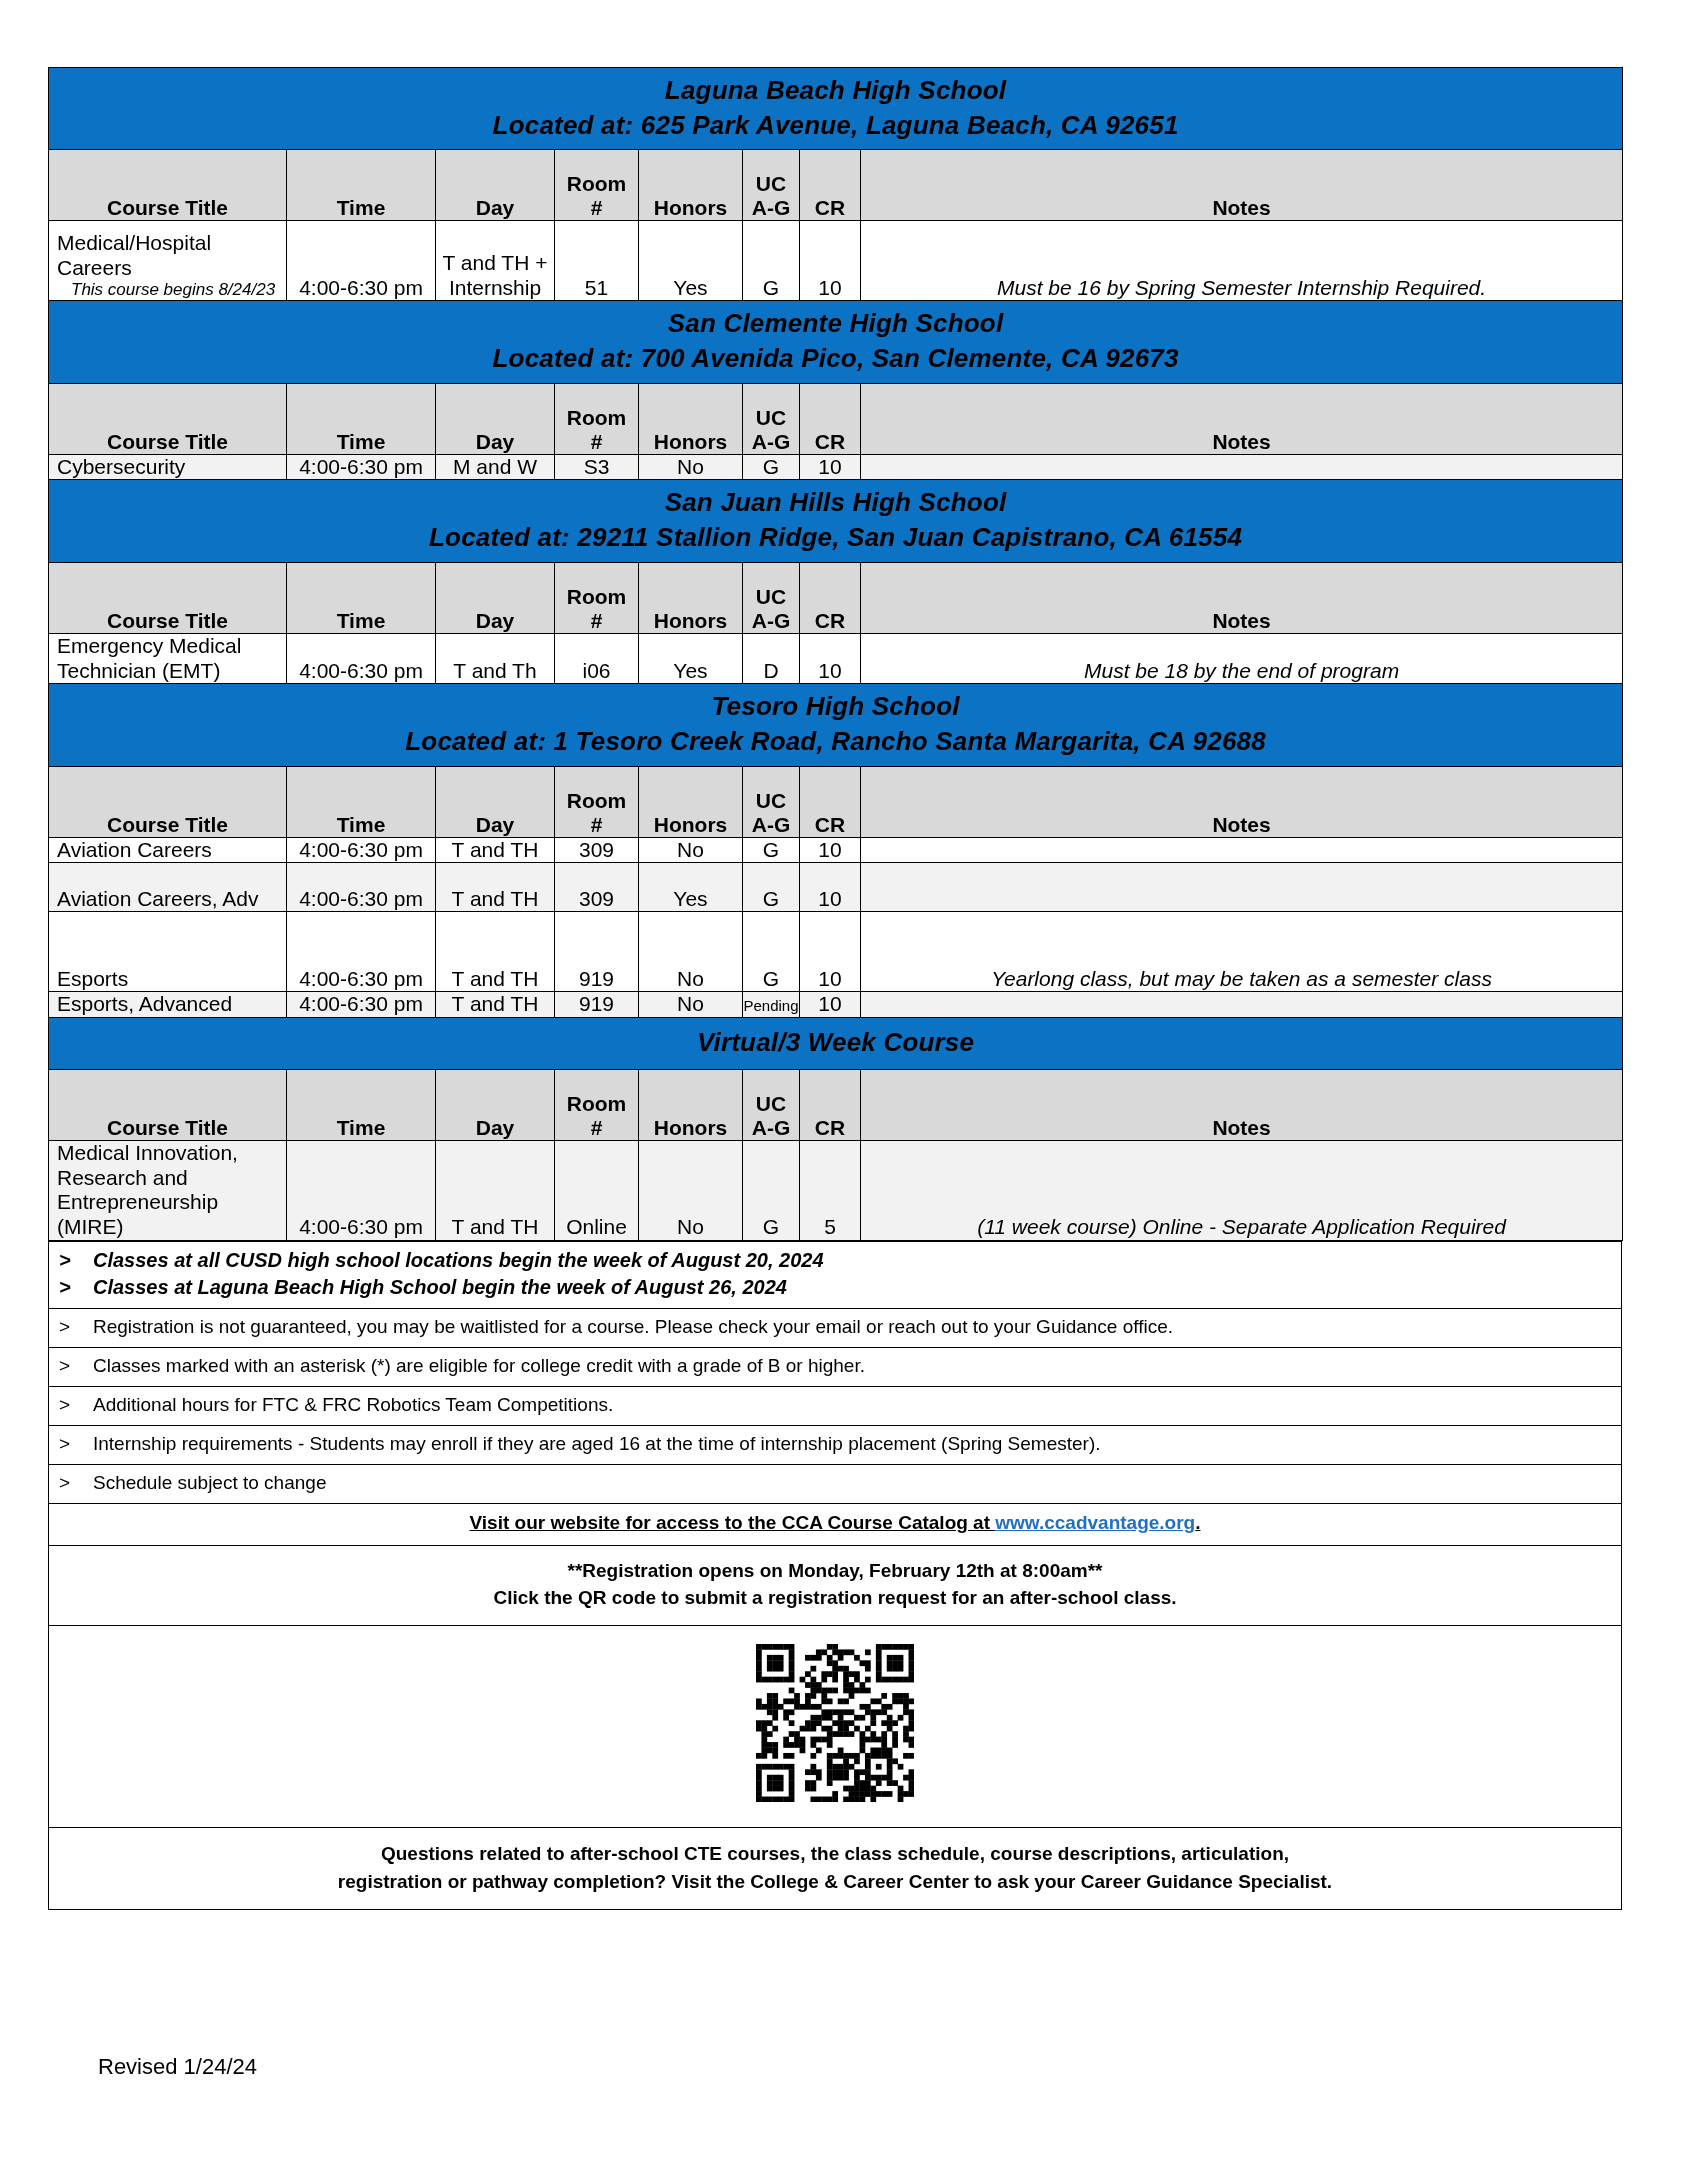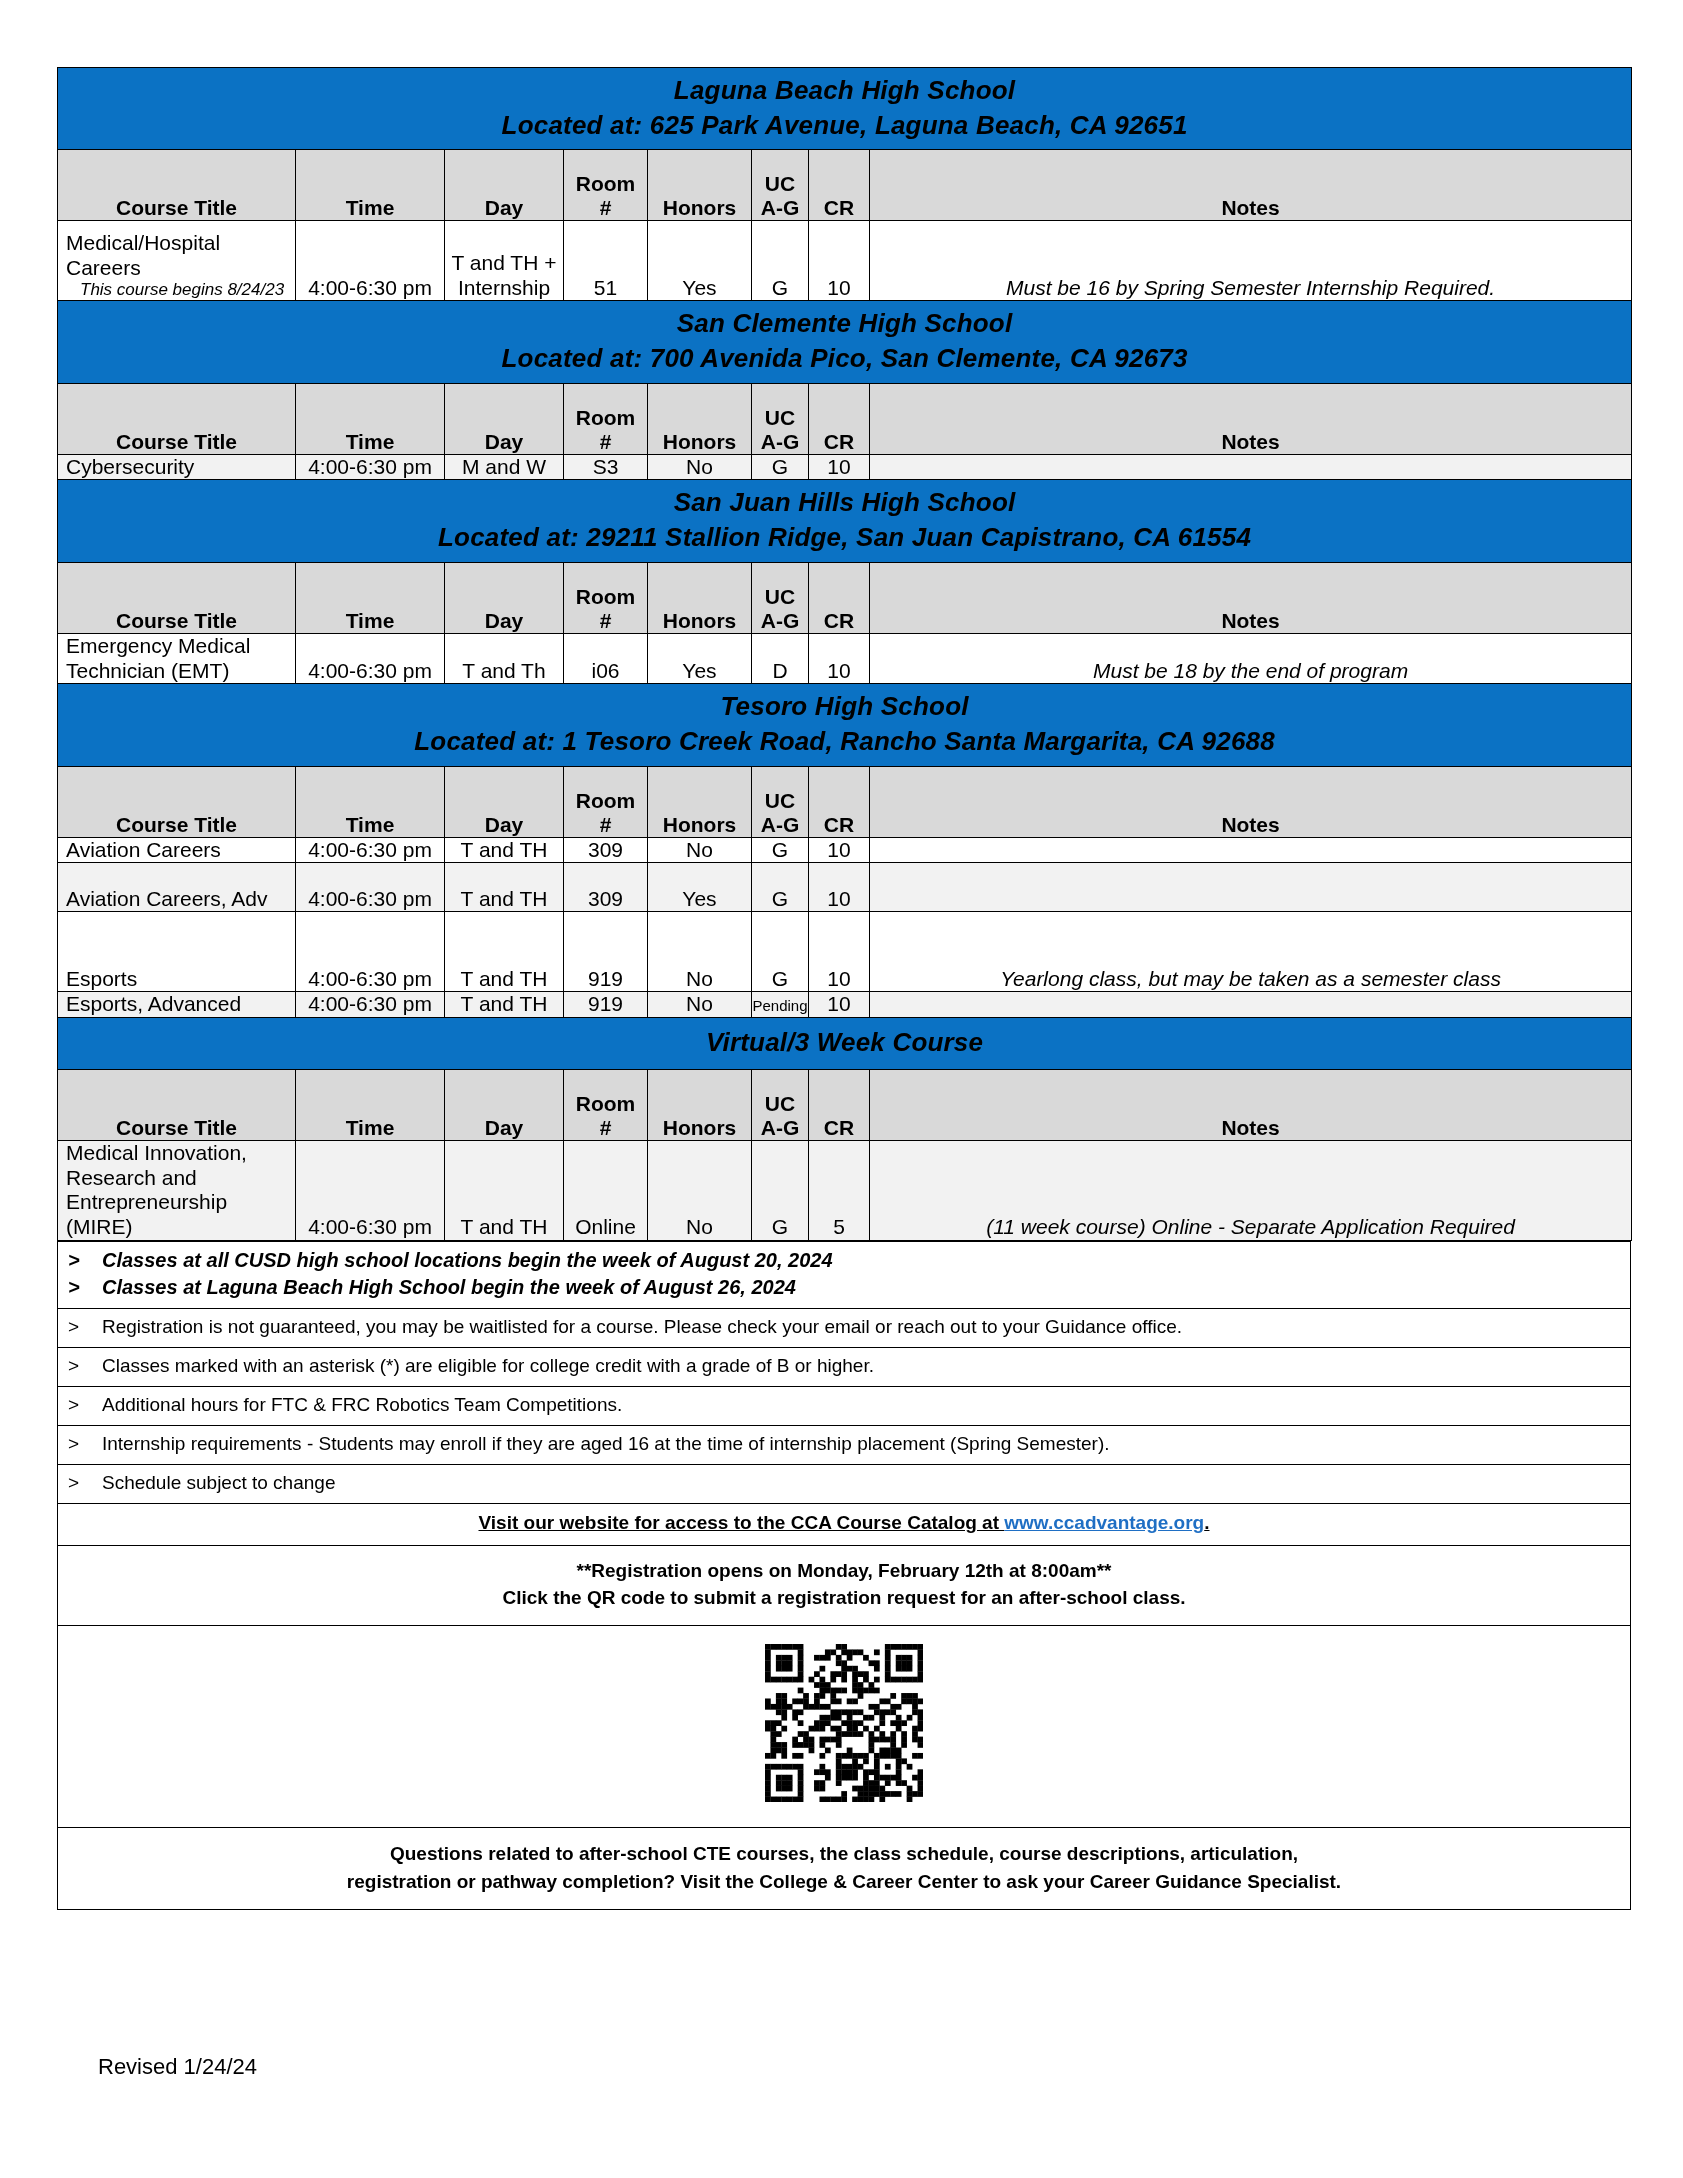--- a/index.html
+++ b/index.html
@@ -10,21 +10,21 @@
   }
   .page {
     width: 1683px;
     height: 2178px;
     position: relative;
     background: #ffffff;
     overflow: hidden;
   }
   .sheet {
     position: absolute;
-    left: 57px;
+    left: 48px;
     top: 67px;
     width: 1574px;
   }
   table.grid {
     border-collapse: collapse;
     width: 1574px;
     table-layout: fixed;
   }
   table.grid td {
     border: 1px solid #000000;

